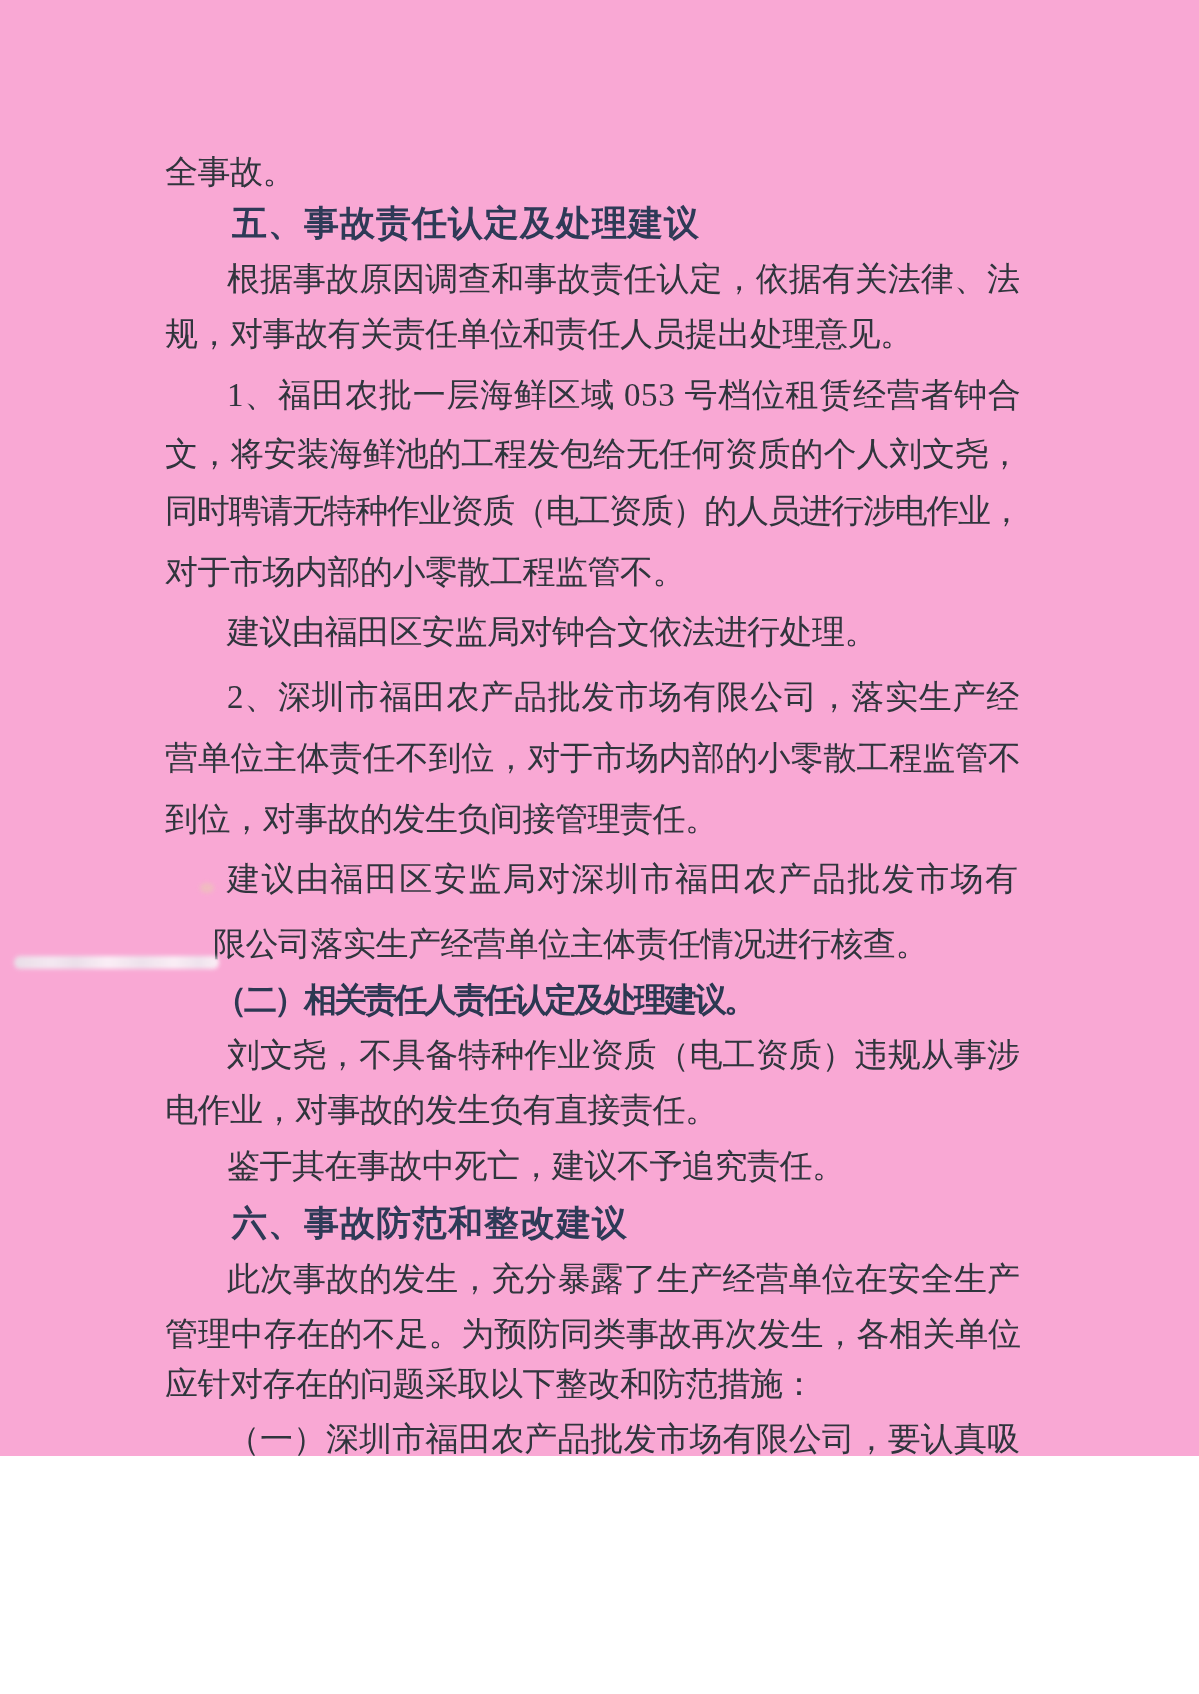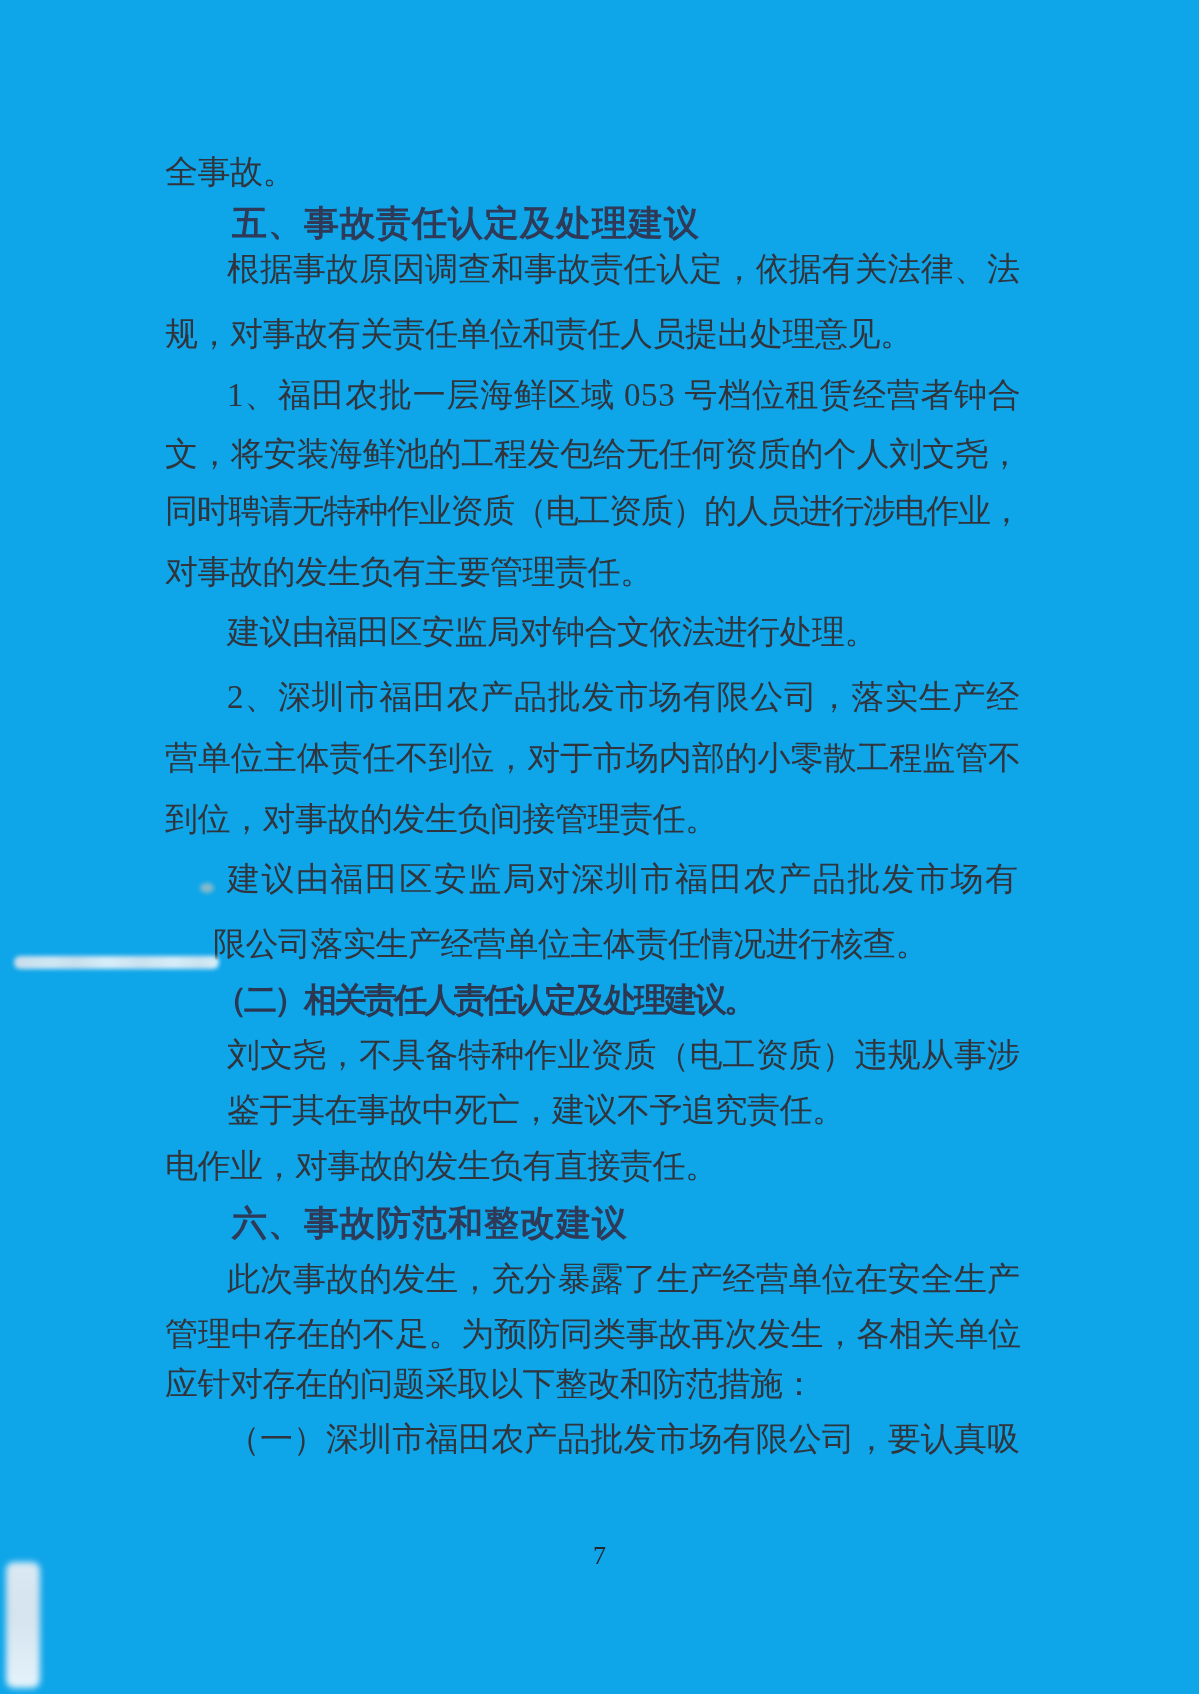--- a/index.html
+++ b/index.html
@@ -3,22 +3,22 @@
 <meta charset="utf-8">
 <style>
   html, body {
     margin: 0;
     padding: 0;
     background: #ffffff;
   }
   .page {
     position: relative;
     width: 1199px;
-    height: 1694px;
-    background: #0ea5e9;
+    height: 1456px;
+    background: #f9a8d4;
     overflow: hidden;
     font-family: "Liberation Serif", serif;
     --text-right: 1008px;
   }
   .content { position: absolute; inset: 0; }
   .line {
     position: absolute;
     left: 165px;
     white-space: nowrap;
     font-size: 33px;
@@ -39,21 +39,21 @@
     left: 214px;
     font-family: "Liberation Sans", sans-serif;
     font-weight: bold;
     font-size: 33px;
     letter-spacing: -3px;
     color: #2c3852;
   }
   
   .content .line:nth-child(1)  { top: 155px; }
   .content .line:nth-child(2)  { top: 205px; }
-  .content .line:nth-child(3)  { top: 252px; }
+  .content .line:nth-child(3)  { top: 262px; }
   .content .line:nth-child(4)  { top: 317px; }
   .content .line:nth-child(5)  { top: 378px; }
   .content .line:nth-child(6)  { top: 437px; }
   .content .line:nth-child(7)  { top: 494px; }
   .content .line:nth-child(8)  { top: 555px; }
   .content .line:nth-child(9)  { top: 615px; }
   .content .line:nth-child(10) { top: 680px; }
   .content .line:nth-child(11) { top: 741px; }
   .content .line:nth-child(12) { top: 802px; }
   .content .line:nth-child(13) { top: 862px; }
@@ -110,31 +110,31 @@
 
 <div class="page">
   <div class="content">
       <div class="line body">全事故。</div>
       <div class="line h1 indent">五、事故责任认定及处理建议</div>
       <div class="line body indent fit" style="letter-spacing: 0.0416667px;">根据事故原因调查和事故责任认定，依据有关法律、法</div>
       <div class="line body">规，对事故有关责任单位和责任人员提出处理意见。</div>
       <div class="line body indent fit" style="letter-spacing: 0.703704px;">1、福田农批一层海鲜区域 053 号档位租赁经营者钟合</div>
       <div class="line body fit" style="letter-spacing: -0.0769231px;">文，将安装海鲜池的工程发包给无任何资质的个人刘文尧，</div>
       <div class="line body fit" style="letter-spacing: -1.27778px;">同时聘请无特种作业资质（电工资质）的人员进行涉电作业，</div>
-      <div class="line body">对事故的发生负有主要管理责任。</div>
+      <div class="line body">对于市场内部的小零散工程监管不。</div>
       <div class="line body indent">建议由福田区安监局对钟合文依法进行处理。</div>
       <div class="line body indent fit" style="letter-spacing: 0.729167px;">2、深圳市福田农产品批发市场有限公司，落实生产经</div>
       <div class="line body fit" style="letter-spacing: -0.0769231px;">营单位主体责任不到位，对于市场内部的小零散工程监管不</div>
       <div class="line body">到位，对事故的发生负间接管理责任。</div>
       <div class="line body indent fit" style="letter-spacing: 1.45652px;">建议由福田区安监局对深圳市福田农产品批发市场有</div>
       <div class="line body">限公司落实生产经营单位主体责任情况进行核查。</div>
       <div class="line h2 indent">（二）相关责任人责任认定及处理建议。</div>
       <div class="line body indent fit" style="letter-spacing: 0.0416667px;">刘文尧，不具备特种作业资质（电工资质）违规从事涉</div>
+      <div class="line body">电作业，对事故的发生负有直接责任。</div>
       <div class="line body indent">鉴于其在事故中死亡，建议不予追究责任。</div>
-      <div class="line body">电作业，对事故的发生负有直接责任。</div>
       <div class="line h1 indent">六、事故防范和整改建议</div>
       <div class="line body indent fit" style="letter-spacing: 0.0416667px;">此次事故的发生，充分暴露了生产经营单位在安全生产</div>
       <div class="line body fit" style="letter-spacing: -0.0769231px;">管理中存在的不足。为预防同类事故再次发生，各相关单位</div>
       <div class="line body">应针对存在的问题采取以下整改和防范措施：</div>
       <div class="line body indent fit" style="letter-spacing: 0.0416667px;">（一）深圳市福田农产品批发市场有限公司，要认真吸</div>
     </div>
   <div class="artifact artifact-dashes"></div>
   <div class="artifact artifact-corner"></div>
   <div class="artifact artifact-speck"></div>
   <div class="page-number">7</div>

